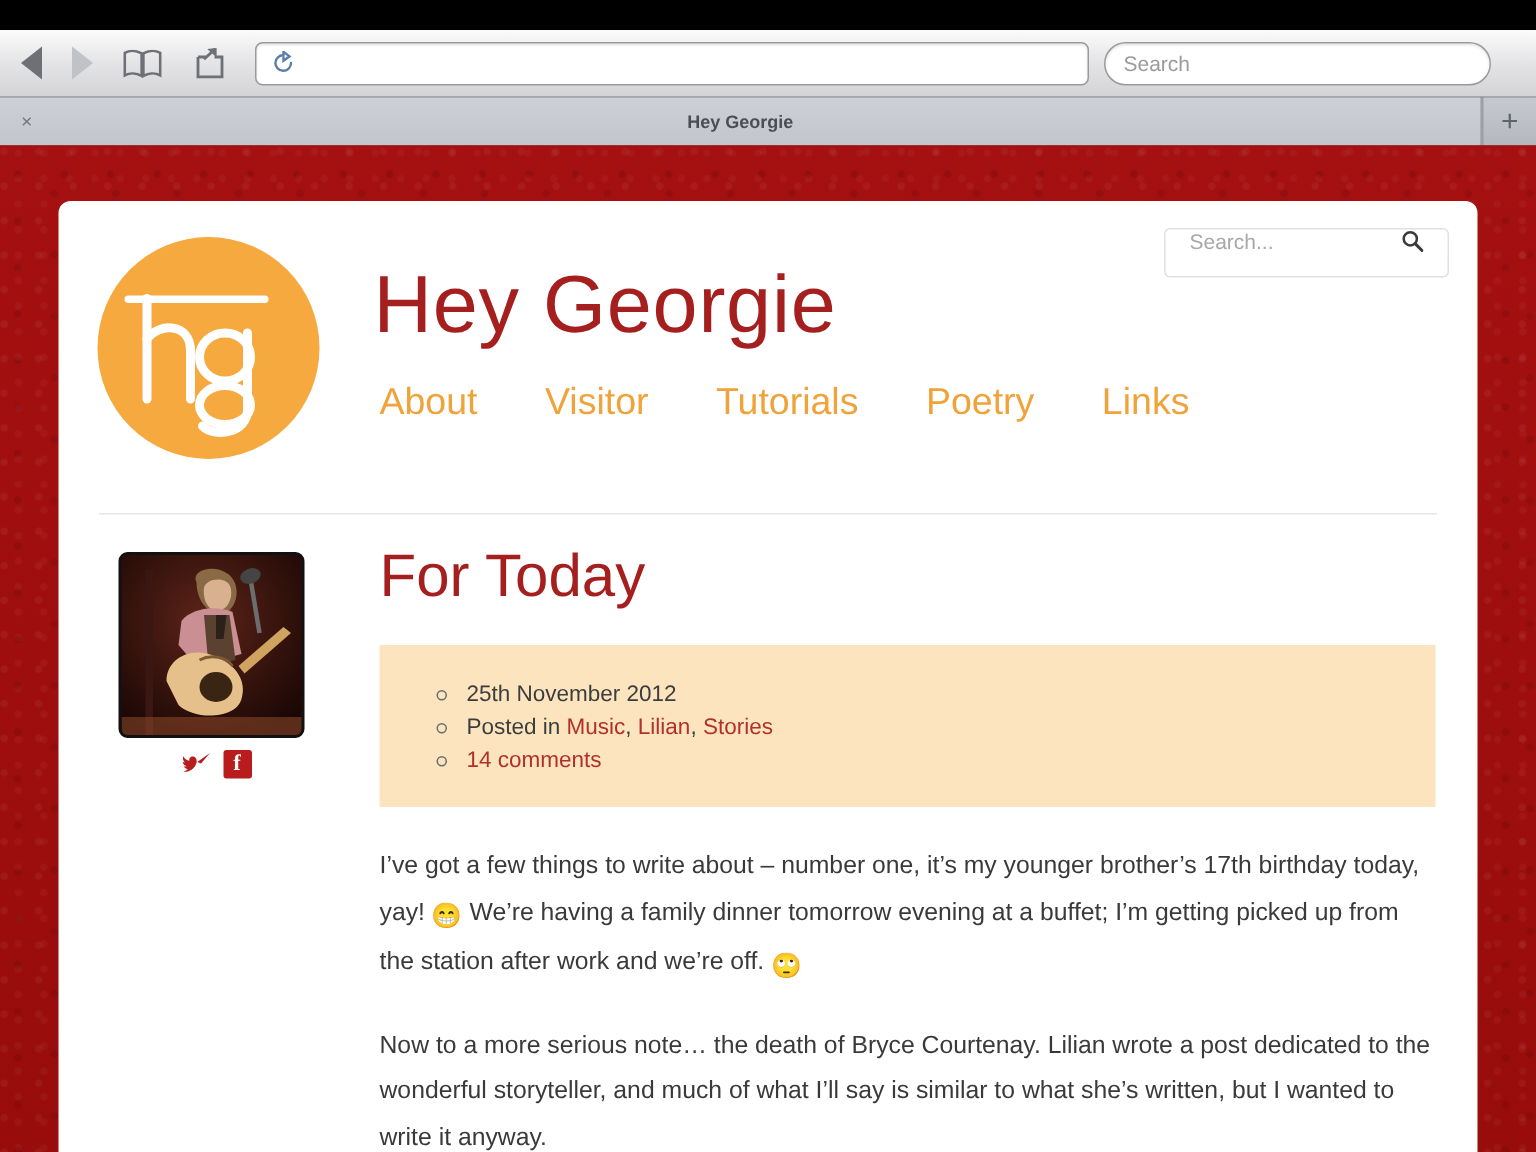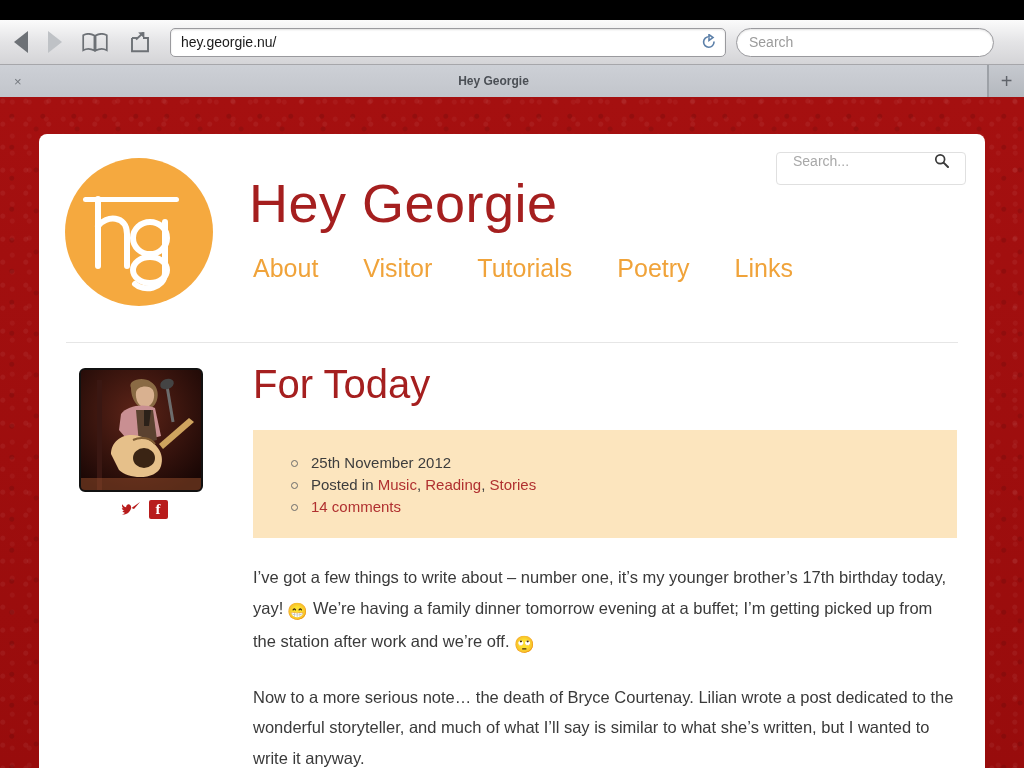--- a/index.html
+++ b/index.html
@@ -228,21 +228,20 @@
         <svg width="24" height="22" viewBox="0 0 24 22">
           <path d="M4 7 L4 20.2 L20 20.2 L20 7 L15 7" fill="none" stroke="#6d7176" stroke-width="1.9"></path>
           <path d="M4 7 L9.5 7" fill="none" stroke="#6d7176" stroke-width="1.9"></path>
           <path d="M8 8.5 L15.5 1.6" fill="none" stroke="#6d7176" stroke-width="1.9"></path>
           <path d="M16.4 1 L16.4 7.4 L10.2 1.6 Z" fill="#6d7176"></path>
         </svg>
       </span>
     </div>
 
     <div class="urlbar">
-      <span class="urltext">hey.georgie.nu/</span>
       <span class="reload">
         <svg width="16" height="16" viewBox="0 0 16 16">
           <path d="M13 8 A5.2 5.2 0 1 1 8 2.8 L8 0.6 L12 3.6 L8 6.4 L8 4.4" fill="none" stroke="#5b7fa8" stroke-width="1.6" stroke-linecap="round"></path>
         </svg>
       </span>
     </div>
 
     <div class="searchbar">
       <span>Search</span>
     </div>
@@ -335,21 +334,21 @@
           </div>
         </div>
 
         <div class="article">
           <h1 class="post-title">For Today</h1>
 
           <div class="meta-box">
             <ul>
               <li>25th November 2012</li>
               <li>
-                <span>Posted in </span><a href="#">Music</a><span>, </span><a href="#">Reading</a><span>, </span><a href="#">Stories</a>
+                <span>Posted in </span><a href="#">Music</a><span>, </span><a href="#">Lilian</a><span>, </span><a href="#">Stories</a>
               </li>
               <li>
                 <a href="#">14 comments</a>
               </li>
             </ul>
           </div>
 
           <div class="body-text">
             <p><span>I’ve got a few things to write about – number one, it’s my younger brother’s 17th birthday today, yay! </span><span class="emoji">😁</span><span> We’re having a family dinner tomorrow evening at a buffet; I’m getting picked up from the station after work and we’re off. </span><span class="emoji">🙄</span></p>
             <p>Now to a more serious note… the death of Bryce Courtenay. Lilian wrote a post dedicated to the wonderful storyteller, and much of what I’ll say is similar to what she’s written, but I wanted to write it anyway.</p>

